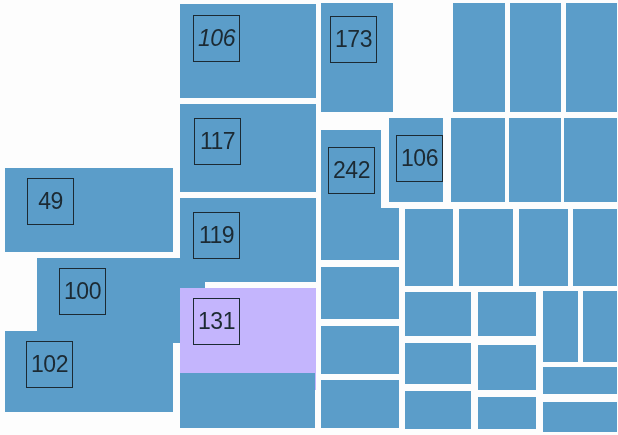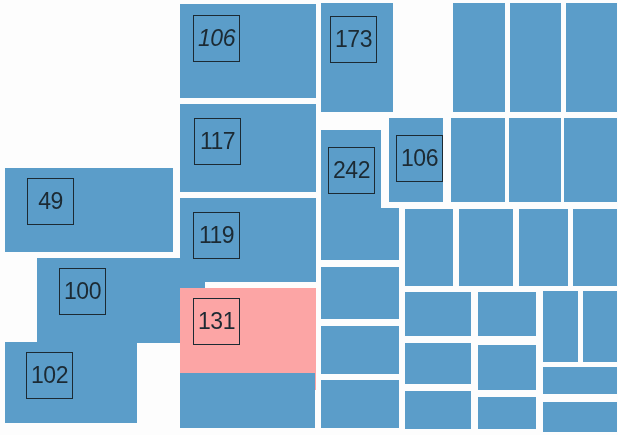--- a/index.html
+++ b/index.html
@@ -33,33 +33,33 @@
 </head>
 <body>
 
 <div class="stage" id="treemap" aria-label="treemap" style="width: 618px; height: 435px; background: rgb(253, 253, 253);">
     <div class="cell" style="left: 5px; top: 168px; width: 168px; height: 84px; background: rgb(91, 157, 201);">
       <div class="label-box" style="left: 22px; top: 10px; width: 47px; height: 47px; border: 1.5px solid rgb(28, 42, 51); color: rgb(28, 42, 51); font-size: 23px;">49</div>
     </div>
     <div class="cell" style="left: 5px; top: 258px; width: 168px; height: 85px; background: rgb(91, 157, 201); margin-left: 32px;">
       <div class="label-box" style="left: 22px; top: 10px; width: 47px; height: 47px; border: 1.5px solid rgb(28, 42, 51); color: rgb(28, 42, 51); font-size: 23px;">100</div>
     </div>
-    <div class="cell" style="left: 5px; top: 342px; width: 132px; height: 81px; background: rgb(91, 157, 201);">
+    <div class="cell" style="left: 5px; top: 331px; width: 168px; height: 81px; background: rgb(91, 157, 201);">
       <div class="label-box" style="left: 21px; top: 10px; width: 47px; height: 47px; border: 1.5px solid rgb(28, 42, 51); color: rgb(28, 42, 51); font-size: 23px;">102</div>
     </div>
     <div class="cell" style="left: 180px; top: 4px; width: 136px; height: 94px; background: rgb(91, 157, 201); font-style: italic;">
       <div class="label-box" style="left: 13px; top: 11px; width: 47px; height: 47px; border: 1.5px solid rgb(28, 42, 51); color: rgb(28, 42, 51); font-size: 23px;">106</div>
     </div>
     <div class="cell" style="left: 180px; top: 104px; width: 136px; height: 88px; background: rgb(91, 157, 201);">
       <div class="label-box" style="left: 14px; top: 14px; width: 47px; height: 47px; border: 1.5px solid rgb(28, 42, 51); color: rgb(28, 42, 51); font-size: 23px;">117</div>
     </div>
     <div class="cell" style="left: 180px; top: 198px; width: 136px; height: 84px; background: rgb(91, 157, 201);">
       <div class="label-box" style="left: 13px; top: 14px; width: 47px; height: 47px; border: 1.5px solid rgb(28, 42, 51); color: rgb(28, 42, 51); font-size: 23px;">119</div>
     </div>
-    <div class="cell" style="left: 180px; top: 288px; width: 136px; height: 102px; background: #fca5a5;">
+    <div class="cell" style="left: 180px; top: 288px; width: 136px; height: 102px; background: #c4b5fd;">
       <div class="label-box" style="left: 13px; top: 10px; width: 47px; height: 47px; border: 1.5px solid rgb(28, 42, 51); color: rgb(28, 42, 51); font-size: 23px;">131</div>
     </div>
     <div class="cell" style="left: 180px; top: 373px; width: 135px; height: 55px; background: rgb(91, 157, 201);"></div>
     <div class="cell" style="left: 321px; top: 3px; width: 72px; height: 109px; background: rgb(91, 157, 201);">
       <div class="label-box" style="left: 9px; top: 13px; width: 47px; height: 47px; border: 1.5px solid rgb(28, 42, 51); color: rgb(28, 42, 51); font-size: 23px;">173</div>
     </div>
     <div class="cell" style="left: 453px; top: 3px; width: 52px; height: 109px; background: rgb(91, 157, 201);"></div>
     <div class="cell" style="left: 510px; top: 3px; width: 51px; height: 109px; background: rgb(91, 157, 201);"></div>
     <div class="cell" style="left: 566px; top: 3px; width: 51px; height: 109px; background: rgb(91, 157, 201);"></div>
     <div class="cell" style="left: 321px; top: 118px; width: 60px; height: 84px; background: rgb(91, 157, 201); margin-top: 12px;">

